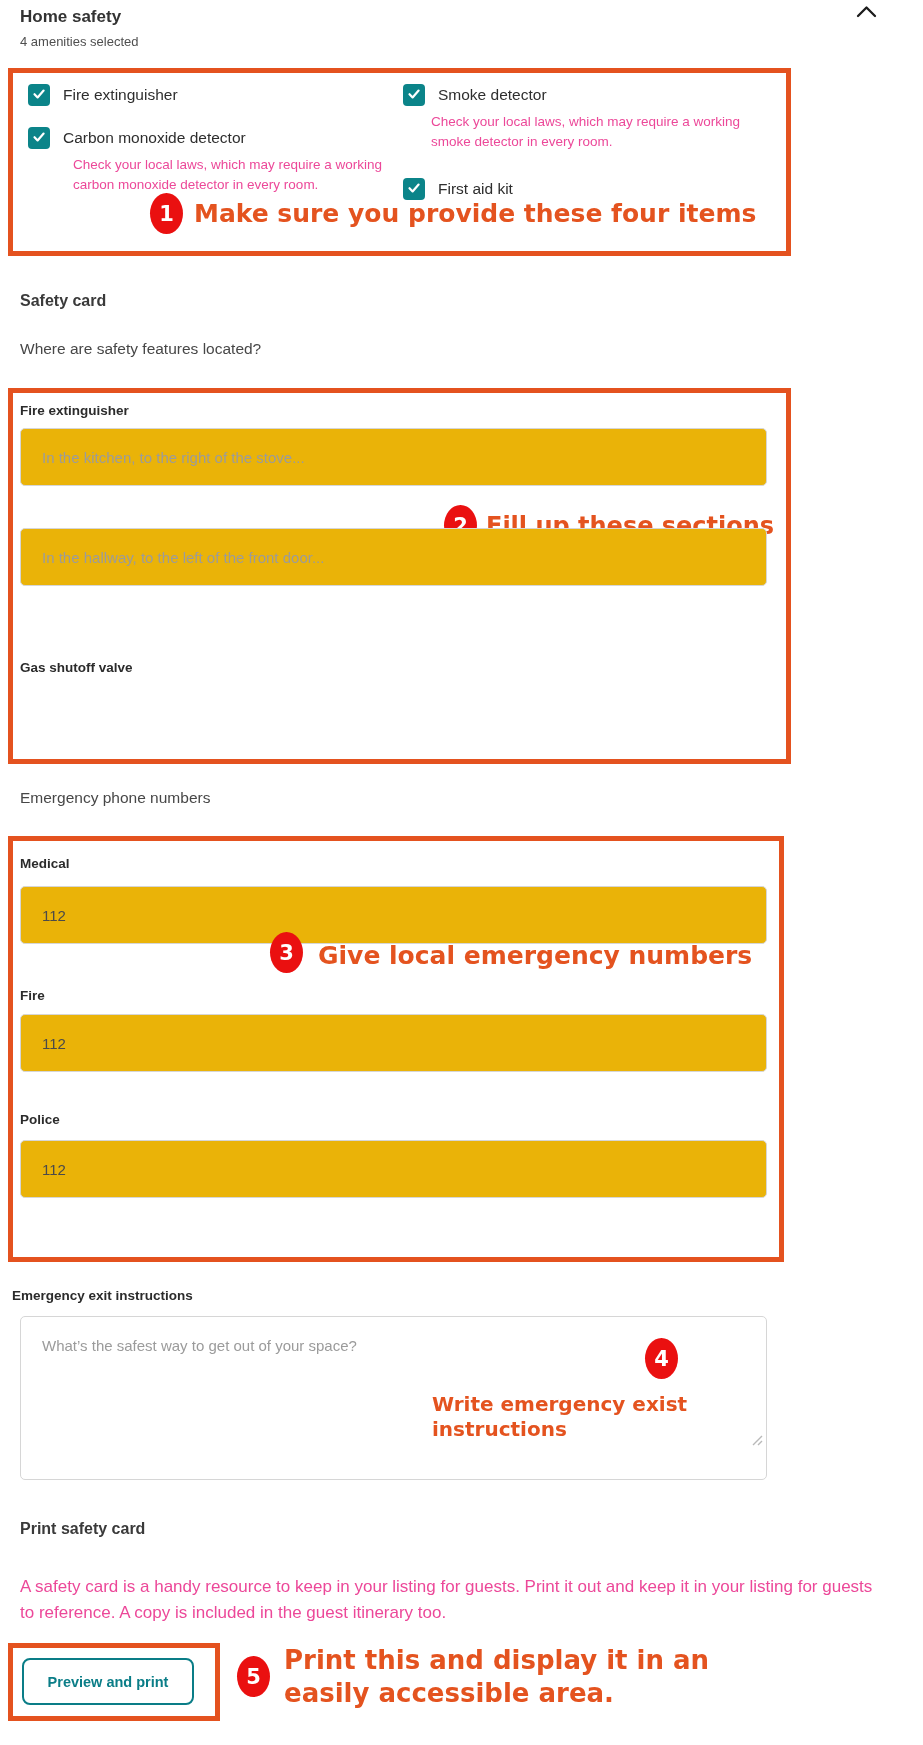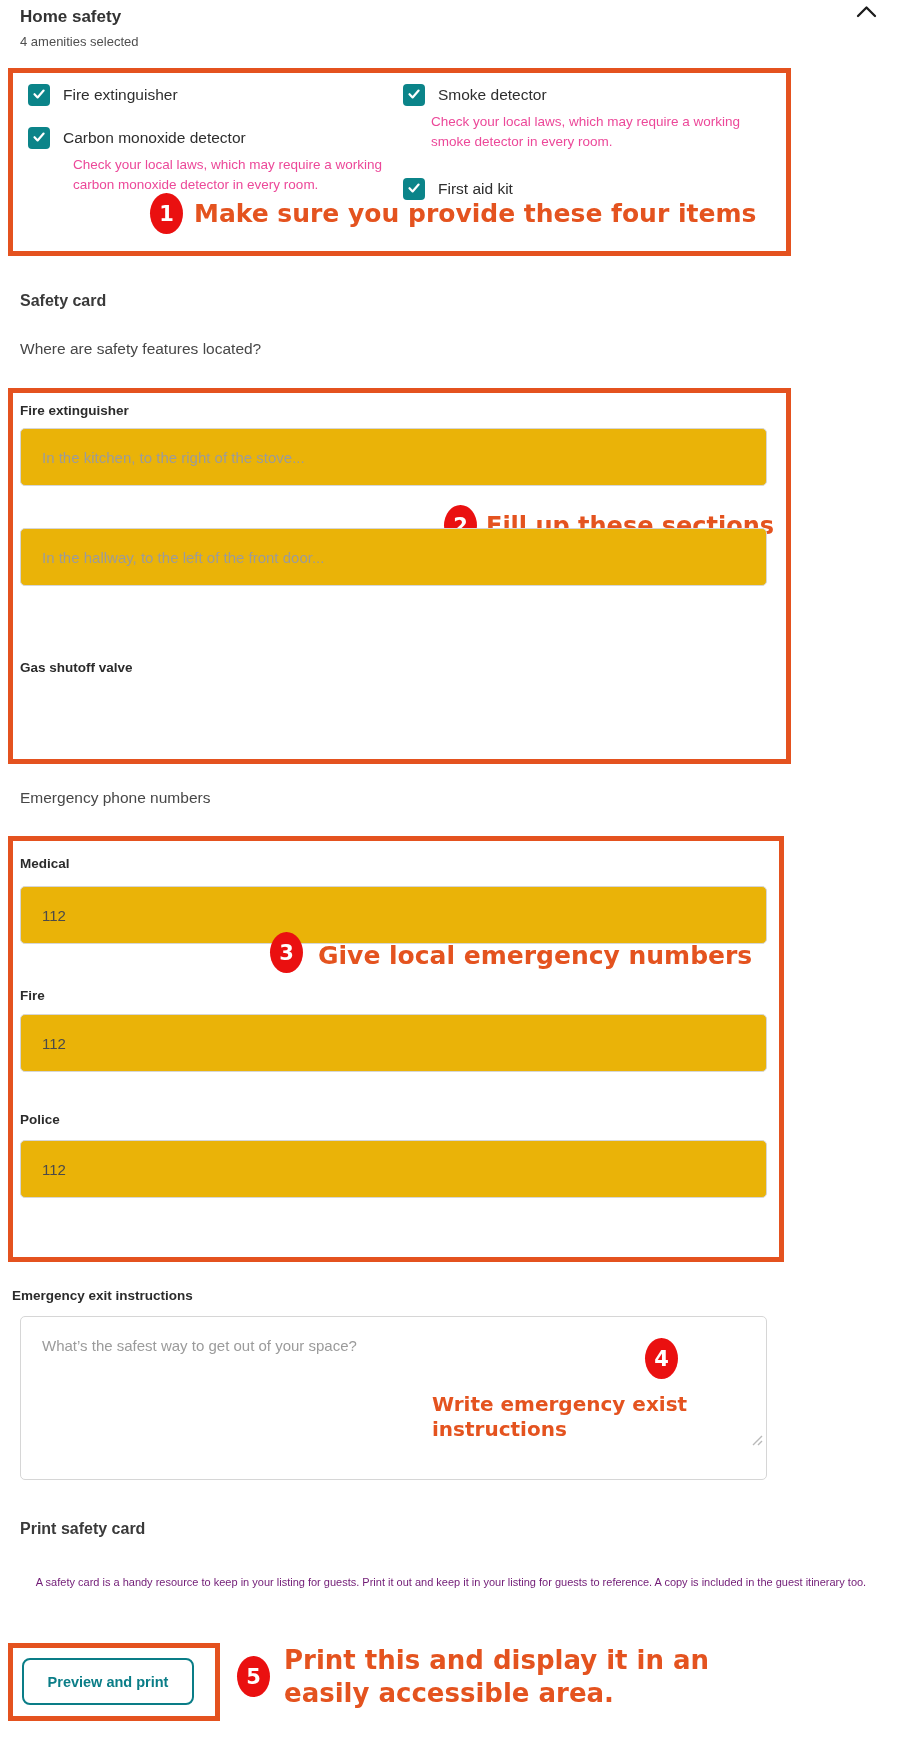--- a/index.html
+++ b/index.html
@@ -40,21 +40,21 @@
     padding:0 21px;font-size:15px;color:#4a4a4a;background:#eab308;outline:none;
     font-family:"Liberation Sans",sans-serif;
   }
   .text-input::placeholder,textarea::placeholder{color:#9b9b9b;opacity:1;}
   textarea.text-area{
     box-sizing:border-box;width:747px;height:164px;border:1px solid #d6d6d6;border-radius:5px;
     padding:20px 21px;font-size:15px;color:#4a4a4a;background:#fff;outline:none;resize:none;
     font-family:"Liberation Sans",sans-serif;
   }
   .grip{position:absolute;left:752px;top:1432px;pointer-events:none;}
-  .para{font-size:11px;color:#701a75;line-height:1.5;width:862px;text-align:center;}
+  .para{font-size:17px;color:#ec4899;line-height:1.5;width:862px;}
   .btn{
     box-sizing:border-box;width:172px;height:47px;background:#fff;border:2px solid #0a7d87;
     border-radius:8px;color:#0a7d87;font-weight:bold;font-size:14.5px;cursor:pointer;
     font-family:"Liberation Sans",sans-serif;
   }
 </style>
 </head>
 <body>
 
 <div class="page">

